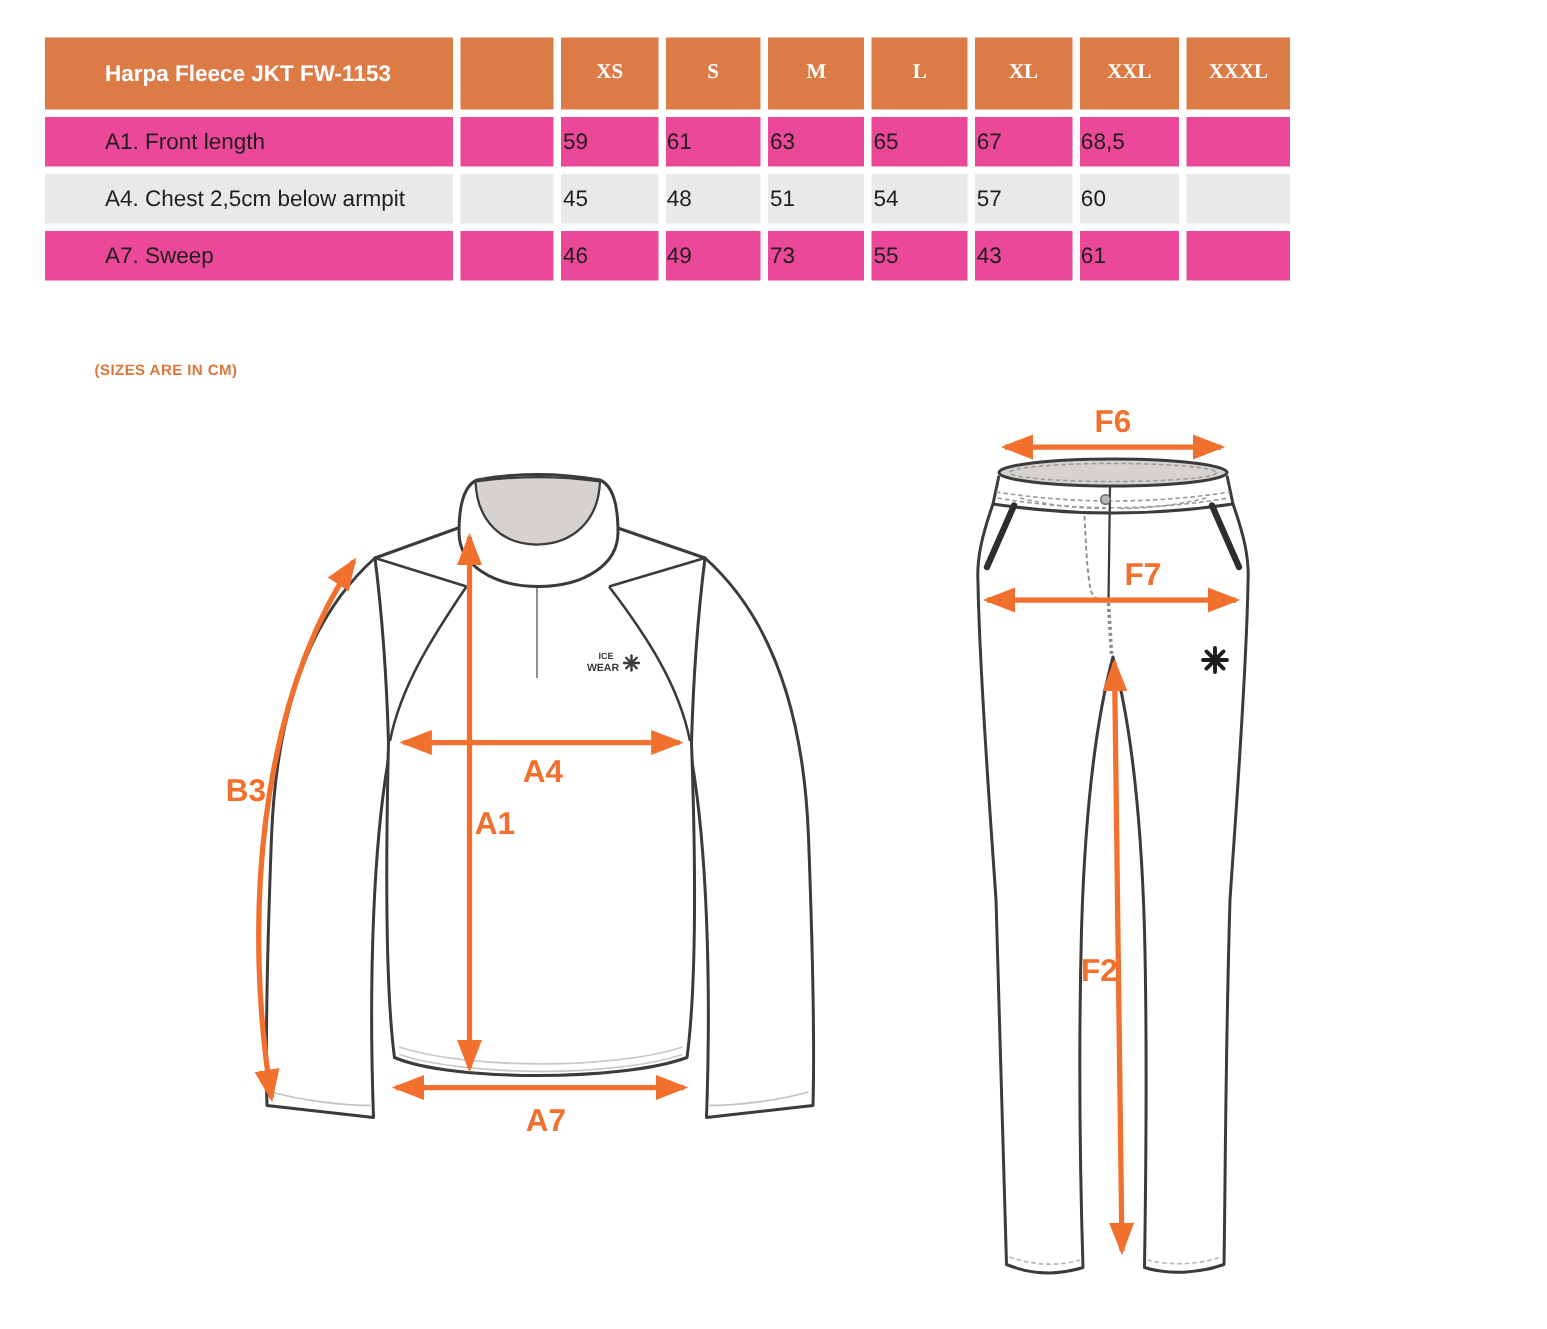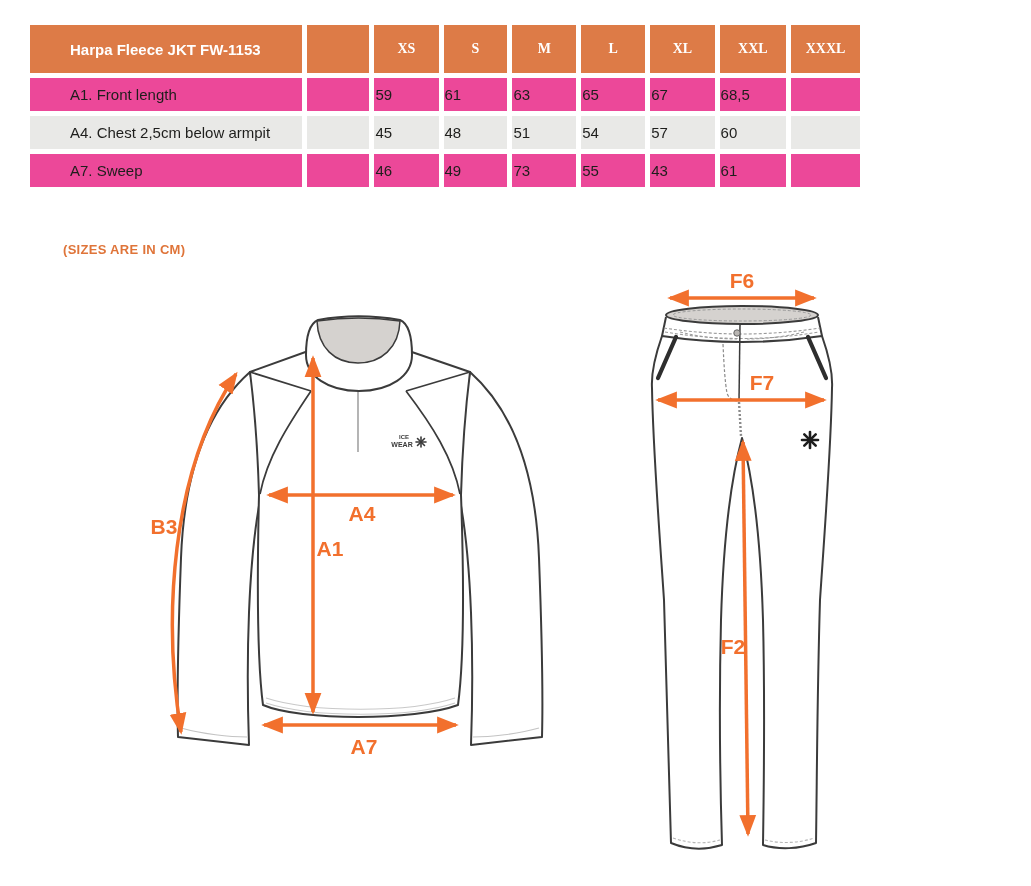--- a/index.html
+++ b/index.html
@@ -13,21 +13,21 @@
   .size-table tr.hdr td{background:#dd7b47;color:#ffffff;font-weight:bold;height:46px;}
   .size-table td.product{text-align:left;padding-left:40px;font-size:15px;}
   .size-table td.size-h{text-align:center;font-size:14px;font-family:Liberation Serif, serif;}
   .size-table tr.data td{height:31px;}
   .size-table tr.row-dark td{background:#ec4899;}
   .size-table tr.row-light td{background:#e9e9e7;}
   .size-table td.rlabel{text-align:left;padding-left:40px;}
   .size-table td.val{}
 
   .cm-note{position:absolute;left:63px;top:242px;color:#df7439;font-weight:bold;
-        font-size:13px;letter-spacing:.3px;}
+        font-size:10px;letter-spacing:.3px;}
 
   
   .diagram-svg{position:absolute;left:0;top:260px;}
   .meas-label{font-family:"Liberation Sans",sans-serif;font-weight:bold;
         font-size:21px;fill:#f2702d;}
   .logo-txt{font-family:"Liberation Sans",sans-serif;font-weight:bold;fill:#3a3a3a;}
 </style>
 </head>
 <body>
 

